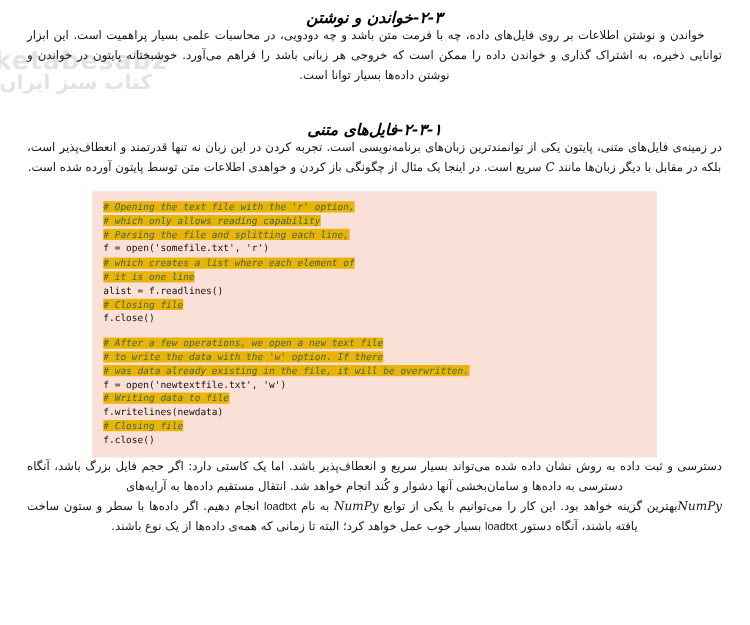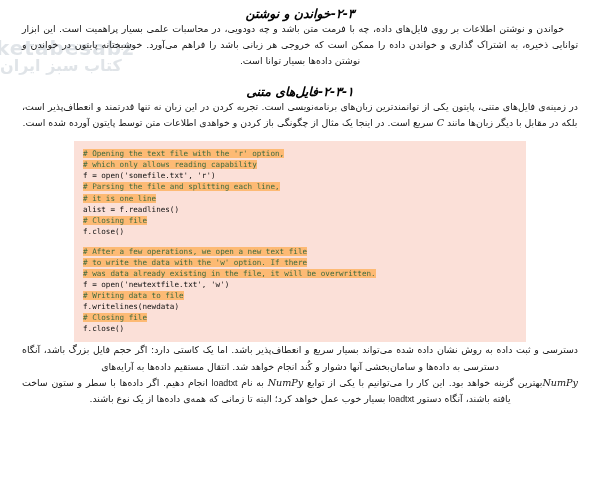--- a/index.html
+++ b/index.html
@@ -117,50 +117,52 @@
     font-size: 7.6px;
     line-height: 1.46;
     color: #101010;
     position: relative;
     z-index: 1;
   }
   .code-line { white-space: pre; }
   .code-blank { height: 9px; }
   .cmt {
     color: #3f6a3f;
-    background: #fdba74;
+    background: #eab308;
     box-decoration-break: clone;
+    font-style: italic;
     -webkit-box-decoration-break: clone;
   }
 </style>
 </head>
 <body>
 
 <div class="page">
 
   <div class="watermark">
     <div class="wm-line wm-1">ketabesabz</div>
     <div class="wm-line wm-2">کتاب سبز ایران</div>
   </div>
 
   <h2 class="heading heading-1">۲-۳-خواندن و نوشتن</h2>
 
   <p class="body sec-1 first-indent">خواندن و نوشتن اطلاعات بر روی فایل‌های داده، چه با فرمت متن باشد و چه دودویی، در محاسبات علمی بسیار پراهمیت است. این ابزار توانایی ذخیره، به اشتراک گذاری و خواندن داده را ممکن است که خروجی هر زبانی باشد را فراهم می‌آورد. خوشبختانه پایتون در خواندن و نوشتن داده‌ها بسیار توانا است.</p>
 
-  <h2 class="heading heading-2" style="margin-top:14px;">۲-۳-۱-فایل‌های متنی</h2>
+  <h2 class="heading heading-2" style="margin-top:26px;">۲-۳-۱-فایل‌های متنی</h2>
 
   <p class="body sec-2">
     <span>در زمینه‌ی فایل‌های متنی، پایتون یکی از توانمندترین زبان‌های برنامه‌نویسی است. تجربه کردن در این زبان نه تنها قدرتمند و انعطاف‌پذیر است، بلکه در مقابل با دیگر زبان‌ها مانند </span><span class="ital">C</span><span> سریع است. در اینجا یک مثال از چگونگی باز کردن و خواهد‌ی اطلاعات متن توسط پایتون آورده شده است.</span>
   </p>
 
   <div class="code-block">
     <div class="code-line"><span class="cmt"># Opening the text file with the 'r' option,</span></div>
     <div class="code-line"><span class="cmt"># which only allows reading capability</span></div>
+    <div class="code-line"><span class="cmt"># Parsing the file and splitting each line,</span></div>
     <div class="code-line">f = open('somefile.txt', 'r')</div>
-    <div class="code-line"><span class="cmt"># Parsing the file and splitting each line,</span></div>
+    <div class="code-line"><span class="cmt"># which creates a list where each element of</span></div>
     <div class="code-line"><span class="cmt"># it is one line</span></div>
     <div class="code-line">alist = f.readlines()</div>
     <div class="code-line"><span class="cmt"># Closing file</span></div>
     <div class="code-line">f.close()</div>
     <div class="code-blank"></div>
     <div class="code-line"><span class="cmt"># After a few operations, we open a new text file</span></div>
     <div class="code-line"><span class="cmt"># to write the data with the 'w' option. If there</span></div>
     <div class="code-line"><span class="cmt"># was data already existing in the file, it will be overwritten.</span></div>
     <div class="code-line">f = open('newtextfile.txt', 'w')</div>
     <div class="code-line"><span class="cmt"># Writing data to file</span></div>

